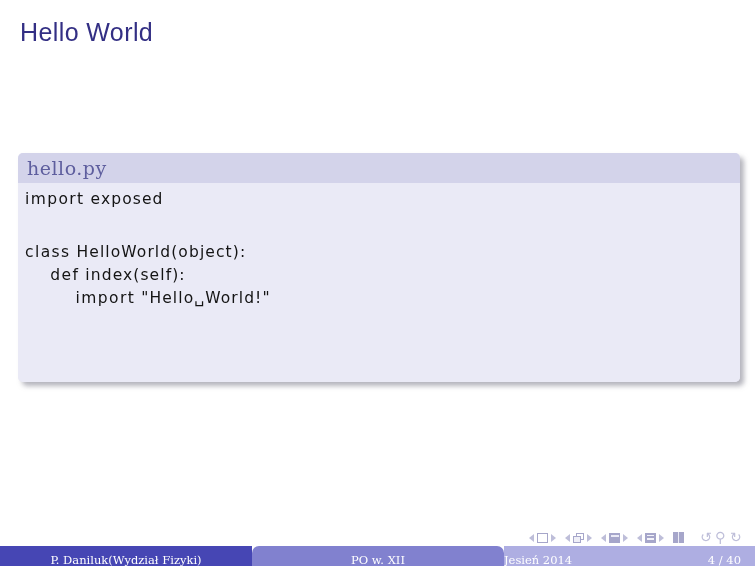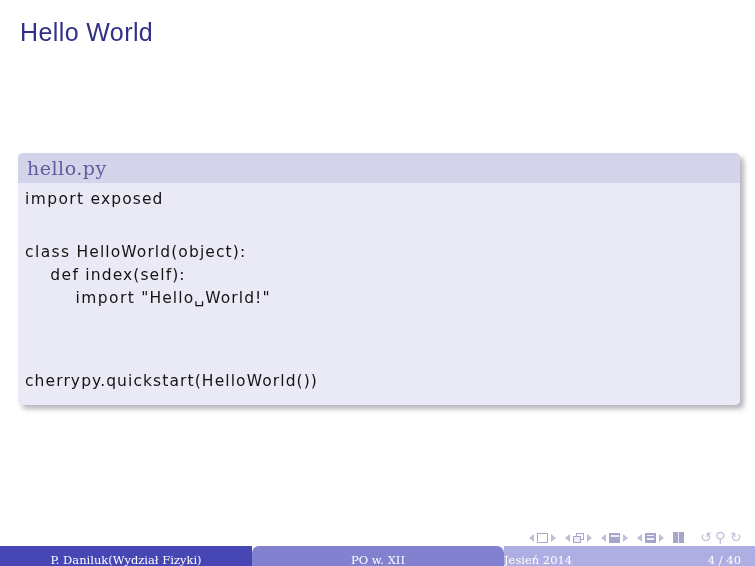--- a/index.html
+++ b/index.html
@@ -167,21 +167,20 @@
   <div id="code-block">
     <div id="code-block-title">hello.py</div>
     <div id="code-block-body">
       <div class="code-line"><span class="kw">import</span><span> exposed</span></div>
       <div class="code-line"><span class="kw"></span><span></span><span class="blank"></span></div>
       <div class="code-line"><span class="kw">class</span><span> HelloWorld(object):</span></div>
       <div class="code-line"><span class="kw">    def</span><span> index(self):</span></div>
       <div class="code-line"><span class="kw">        import</span><span> "Hello␣World!"</span></div>
       <div class="code-line"><span class="kw"></span><span></span><span class="blank"></span></div>
       <div class="code-line"><span class="kw"></span><span></span><span class="blank"></span></div>
-      <div class="code-line"><span class="kw"></span><span>cherrypy.quickstart(HelloWorld())</span></div>
     </div>
   </div>
 
   <div id="nav-symbols">
     <div class="nav-group">
       <span class="nav-tri left"></span>
       <span class="nav-glyph gl-frame">
           <span class="sq"></span>
         </span>
       <span class="nav-tri right"></span>

